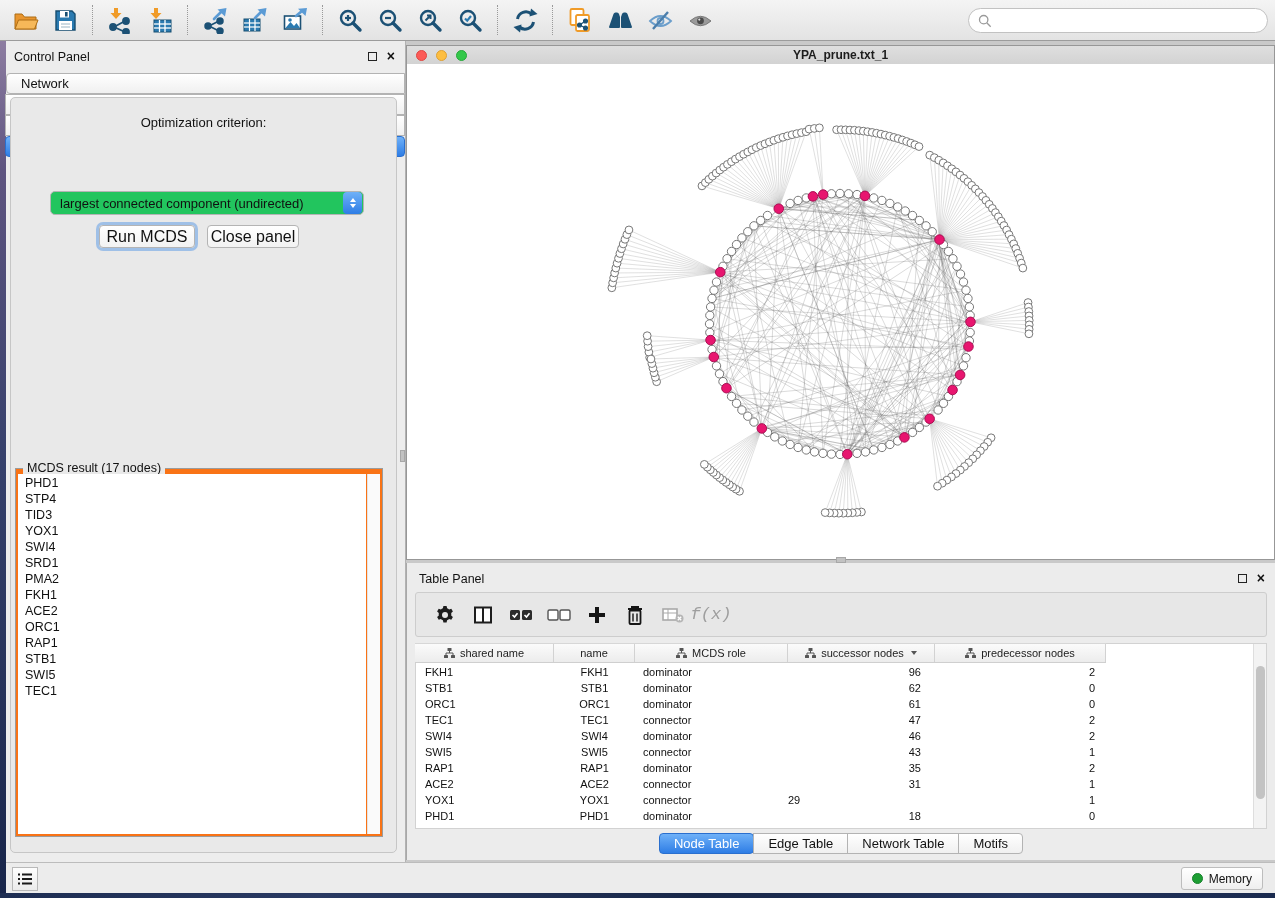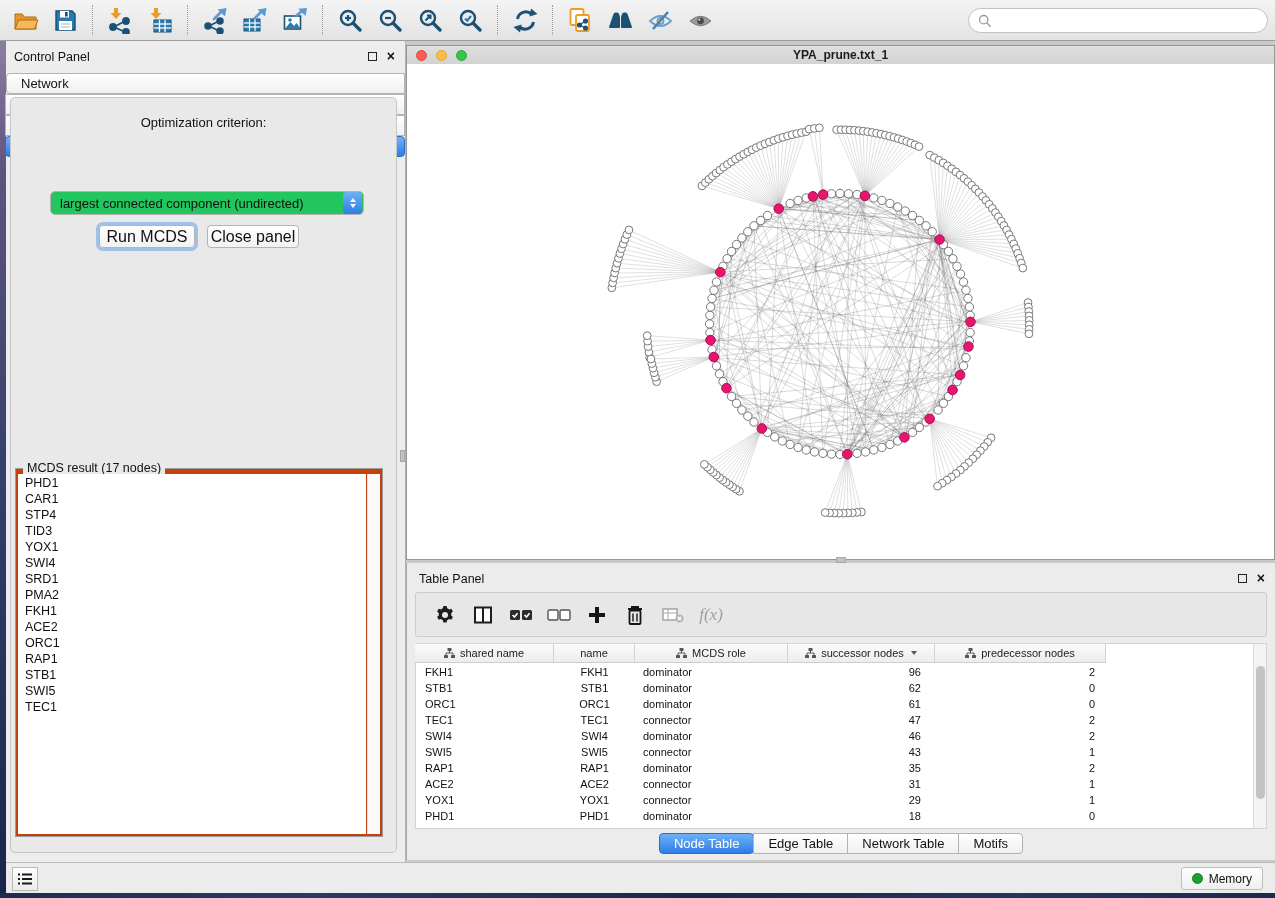--- a/index.html
+++ b/index.html
@@ -48,21 +48,21 @@
   .dd-stepper { width:19px; height:22px; margin-right:1px; border-radius:4px;
     background:linear-gradient(#6fb1f8,#2e7de5); display:flex; flex-direction:column;
     align-items:center; justify-content:center; gap:2px; flex:none; }
   .dd-up { width:0; height:0; border:3.5px solid transparent; border-bottom:4.5px solid #fff; border-top:none; }
   .dd-down { width:0; height:0; border:3.5px solid transparent; border-top:4.5px solid #fff; border-bottom:none; }
   .btn { position:absolute; height:23px; background:linear-gradient(#ffffff,#f2f2f2);
     border:1px solid #b4b4b4; border-radius:4px; font-size:16px; font-family:inherit; color:#111; }
   #run-btn { left:88px; top:127px; width:96px; box-shadow:0 0 0 3px rgba(110,165,230,.6); }
   #closep-btn { left:196px; top:127px; width:92px; }
   .fieldset { position:absolute; left:4px; right:13px; top:370px; bottom:15px;
-    border:1px solid #9b9b9b; background:#c2410c; }
+    border:1px solid #9b9b9b; background:#f97316; }
   .legend { position:absolute; top:-8px; left:7px; background:#e9e9e9; padding:0 4px; font-size:12.5px; color:#111; }
   .mcds-list { position:absolute; left:2px; right:16px; top:5px; bottom:2px; background:#fff;
     overflow:hidden; padding:2px 0 0 7px; }
   .mcds-item { height:16px; font-size:12.5px; color:#111; }
   .list-scroll { position:absolute; right:2px; top:5px; bottom:2px; width:13px;
     background:#fafafa; border-left:1px solid #e4e4e4; }
 
   
   .network-window { position:absolute; left:406px; top:45px; width:869px; height:515px;
     border:1px solid #979797; background:#fff; }
@@ -81,21 +81,21 @@
     background:#c2c2c2; border:1px solid #a8a8a8; }
 
   
   .table-panel { position:absolute; left:406px; top:563px; width:869px; height:297px;
     background:#ececec; border-left:1px solid #a8a8a8; }
   .tp-title-wrap { position:absolute; left:12px; top:6px; }
   .tp-toolbar { position:absolute; left:8px; right:8px; top:29px; height:45px;
     background:#e7e7e7; border:1px solid #cdcdcd; border-radius:3px;
     display:flex; align-items:center; padding-left:10px; }
   .tp-tool { width:38px; height:40px; display:flex; align-items:center; justify-content:center; flex:none; }
-  .fx-label { font-family:Liberation Serif, serif; font-style:italic; font-size:17px; color:#9e9e9e; }
+  .fx-label { font-family:Liberation Mono, monospace; font-style:italic; font-size:17px; color:#9e9e9e; }
   .tbl-white { position:absolute; left:8px; right:8px; top:80px; height:186px;
     background:#fff; border:1px solid #d2d2d2; }
   .tbl-header { position:absolute; left:8px; top:80px; height:20px; display:flex;
     background:linear-gradient(#fbfbfb,#ececec); border-top:1px solid #d7d7d7;
     border-bottom:1px solid #cfcfcf; z-index:2; }
   .th { display:flex; align-items:center; justify-content:center; gap:5px; font-size:11px;
     color:#222; border-right:1px solid #d2d2d2; height:100%; }
   .th svg.org { width:11px; height:10px; flex:none; }
   .sort-arrow { width:0; height:0; border:3.5px solid transparent; border-top:4px solid #555;
     border-bottom:none; margin-left:2px; }
@@ -307,21 +307,20 @@
             <span class="dd-up"></span>
             <span class="dd-down"></span>
           </span>
       </div>
       <button class="btn" id="run-btn">Run MCDS</button>
       <button class="btn" id="closep-btn">Close panel</button>
       <div class="fieldset">
         <span class="legend">MCDS result (17 nodes)</span>
         <div class="mcds-list" id="mcds-list">
             <div class="mcds-item">PHD1</div>
-            <div class="mcds-item">CAR1</div>
             <div class="mcds-item">STP4</div>
             <div class="mcds-item">TID3</div>
             <div class="mcds-item">YOX1</div>
             <div class="mcds-item">SWI4</div>
             <div class="mcds-item">SRD1</div>
             <div class="mcds-item">PMA2</div>
             <div class="mcds-item">FKH1</div>
             <div class="mcds-item">ACE2</div>
             <div class="mcds-item">ORC1</div>
             <div class="mcds-item">RAP1</div>
@@ -1140,21 +1139,21 @@
           <div class="td" style="width: 139px; padding-left: 10px;">ACE2</div>
           <div class="td" style="width: 81px; text-align: center;">ACE2</div>
           <div class="td" style="width: 153px; padding-left: 8px;">connector</div>
           <div class="td" style="width: 147px; text-align: right; padding-right: 14px;">31</div>
           <div class="td" style="width: 171px; text-align: right; padding-right: 11px;">1</div>
         </div>
         <div class="tr">
           <div class="td" style="width: 139px; padding-left: 10px;">YOX1</div>
           <div class="td" style="width: 81px; text-align: center;">YOX1</div>
           <div class="td" style="width: 153px; padding-left: 8px;">connector</div>
-          <div class="td" style="width: 147px; text-align: right; padding-right: 14px;">29</div>
+          <div class="td" style="width: 147px; padding-right: 14px;">29</div>
           <div class="td" style="width: 171px; text-align: right; padding-right: 11px;">1</div>
         </div>
         <div class="tr">
           <div class="td" style="width: 139px; padding-left: 10px;">PHD1</div>
           <div class="td" style="width: 81px; text-align: center;">PHD1</div>
           <div class="td" style="width: 153px; padding-left: 8px;">dominator</div>
           <div class="td" style="width: 147px; text-align: right; padding-right: 14px;">18</div>
           <div class="td" style="width: 171px; text-align: right; padding-right: 11px;">0</div>
         </div>
       </div>

